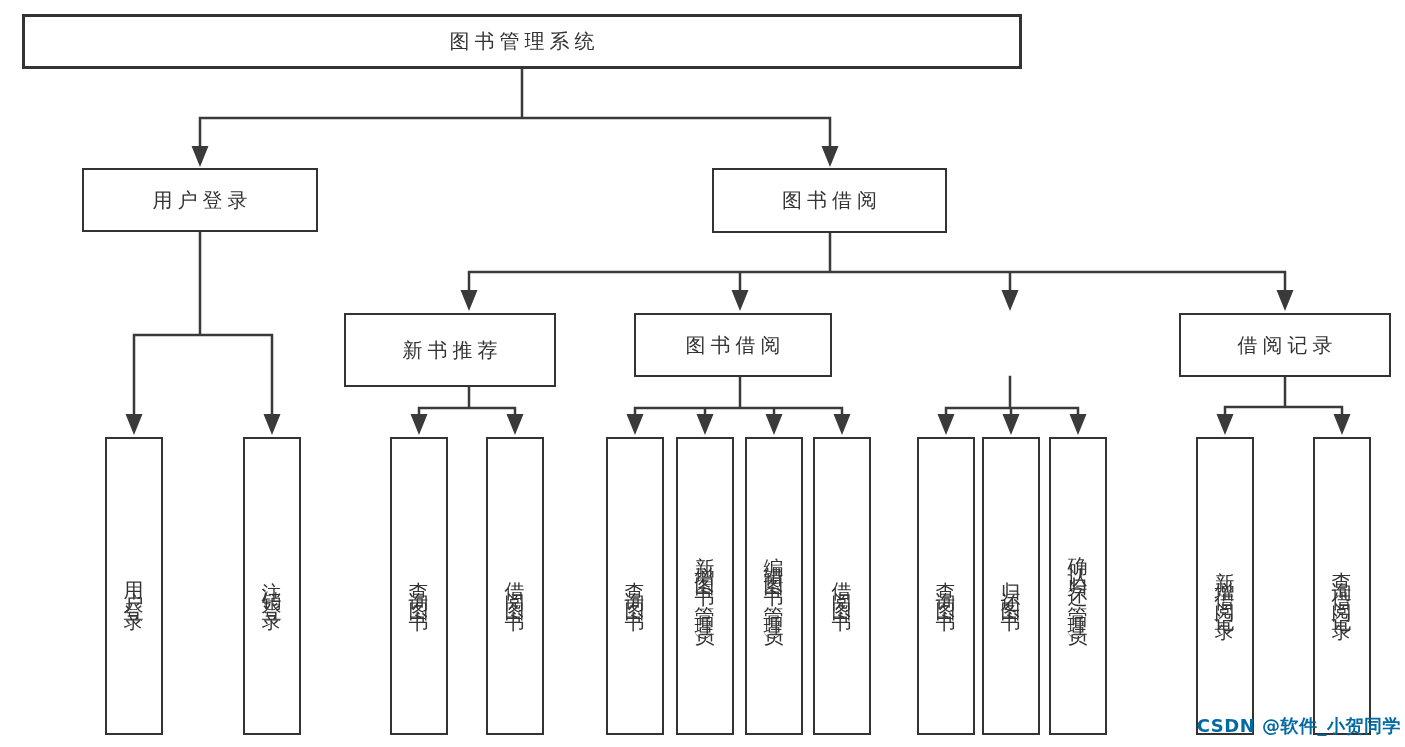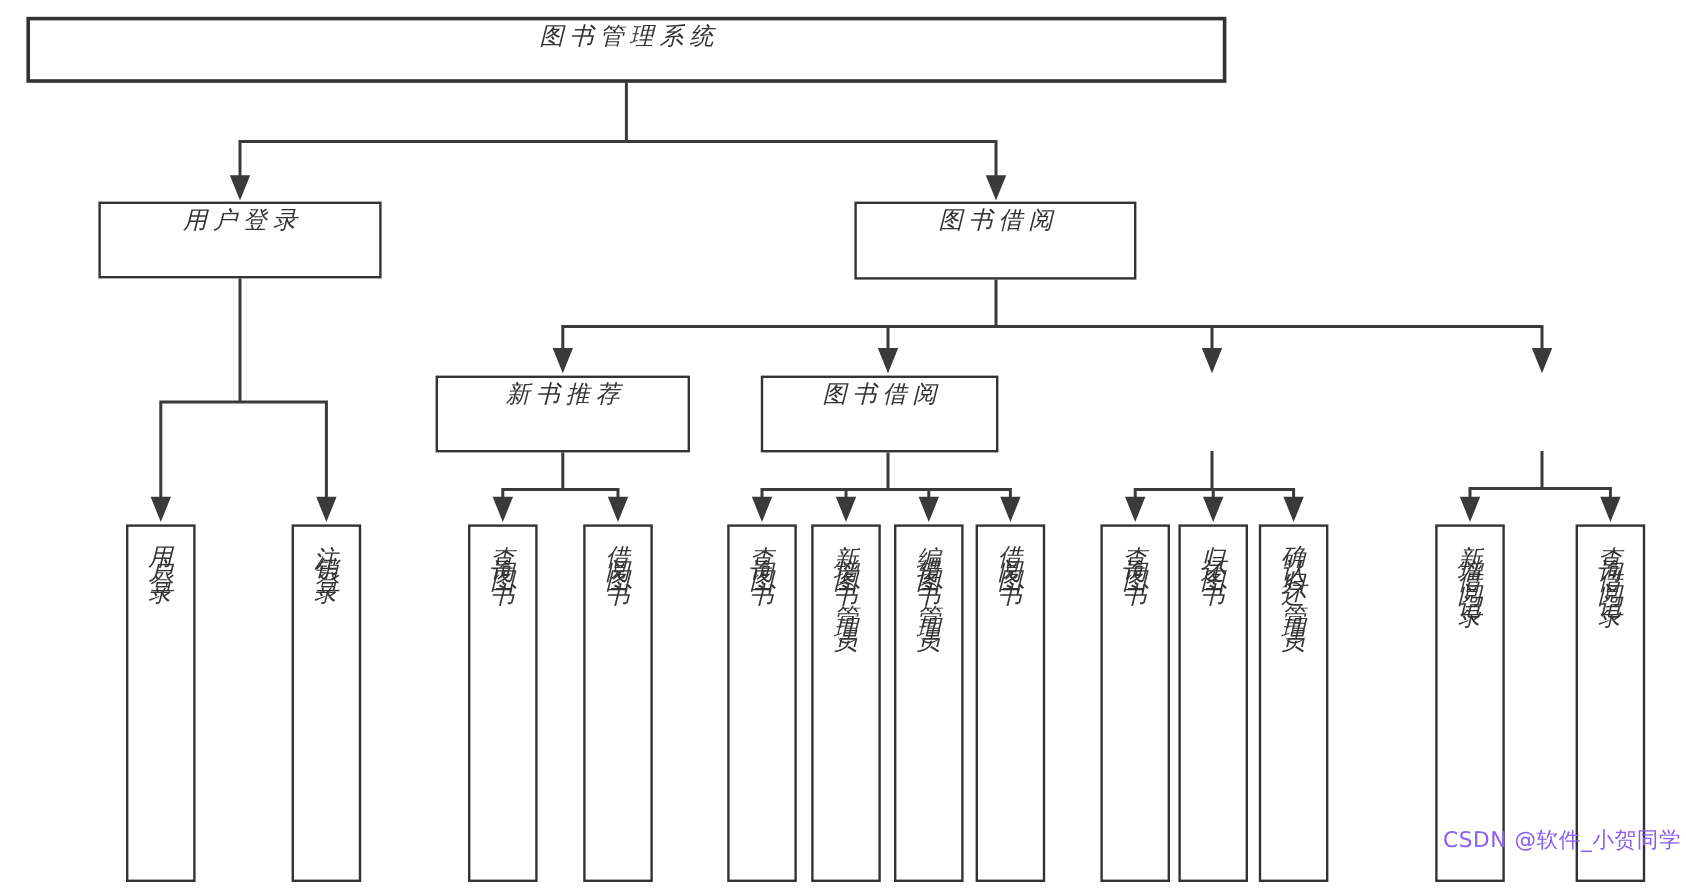--- a/index.html
+++ b/index.html
@@ -10,48 +10,48 @@
     font-family:"DejaVu Sans","Liberation Sans",sans-serif;
     color:#333333;
     overflow:hidden;
   }
   svg.wires{position:absolute;left:0;top:0;z-index:0;}
   .box{
     position:absolute;
     box-sizing:border-box;
     background:#ffffff;
     border:2.5px solid #333333;
-    display:flex;align-items:flex-start;justify-content:center;
+    display:flex;align-items:center;justify-content:center;
     z-index:1;
-    font-style:italic;
   }
   .root{border-width:3px;}
   .hlabel{
     font-size:20px;
     letter-spacing:5px;
     padding-left:5px;   
     white-space:nowrap;
     color:#333333;
   }
   .vtext{
     writing-mode:vertical-rl;
     font-size:20px;
     letter-spacing:10px;
     line-height:1.2;
     color:#333333;
     white-space:nowrap;
   }
   .watermark{
     position:absolute;
-    top:688px;right:4px;
+    top:714px;right:4px;
     font-size:18px;
-    color:#8b5cf6;
+    color:#0369a1;
     letter-spacing:0.5px;
     z-index:2;
     white-space:nowrap;
+    font-weight:bold;
   }
 </style>
 </head>
 <body>
 
 <div class="canvas">
 
   <svg class="wires" width="1405" height="747" viewBox="0 0 1405 747">
     <g stroke="#3a3a3a" stroke-width="2.5" fill="none" stroke-linecap="square">
       <path d="M522,69 V118 M200,118 H830 M200,118 V150 M830,118 V150"></path>
@@ -77,25 +77,28 @@
     <span class="hlabel">图书管理系统</span>
   </div>
 
   <div class="box" style="left:82px;top:168px;width:236px;height:64px;">
     <span class="hlabel">用户登录</span>
   </div>
   <div class="box" style="left:712px;top:168px;width:235px;height:65px;">
     <span class="hlabel">图书借阅</span>
   </div>
 
-  <div class="box" style="left:363px;top:313px;width:212px;height:64px;">
+  <div class="box" style="left:344px;top:313px;width:212px;height:74px;">
     <span class="hlabel">新书推荐</span>
   </div>
   <div class="box" style="left:634px;top:313px;width:198px;height:64px;">
     <span class="hlabel">图书借阅</span>
+  </div>
+  <div class="box" style="left:1179px;top:313px;width:212px;height:64px;">
+    <span class="hlabel">借阅记录</span>
   </div>
 
   <div class="box" style="left:105px;top:437px;width:58px;height:298px;">
     <span class="vtext">用户登录</span>
   </div>
   <div class="box" style="left:243px;top:437px;width:58px;height:298px;">
     <span class="vtext">注销登录</span>
   </div>
 
   <div class="box" style="left:390px;top:437px;width:58px;height:298px;">

